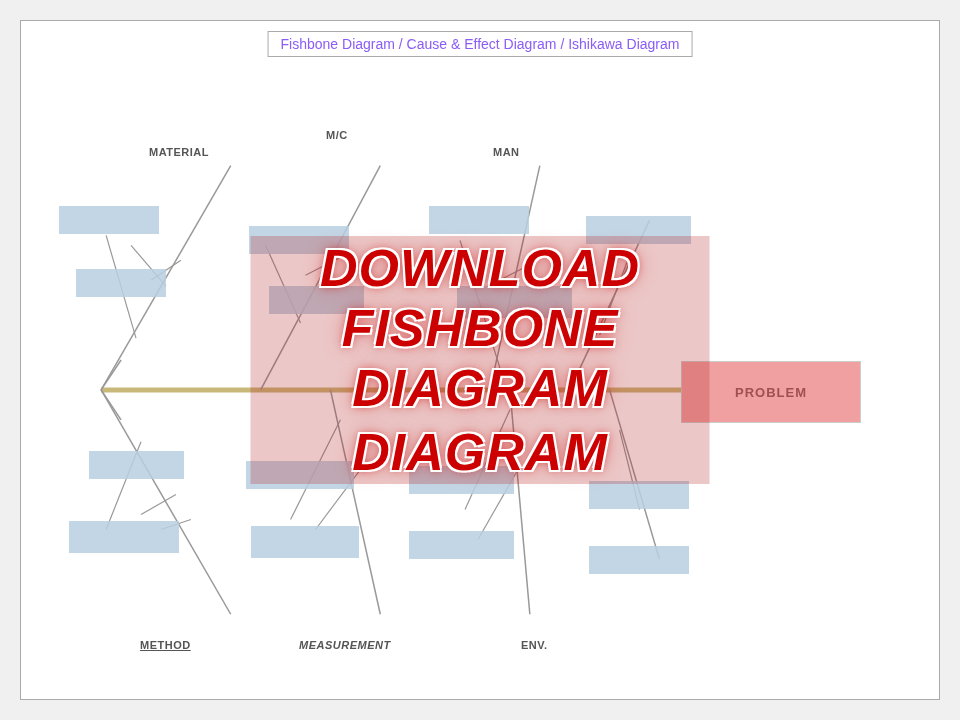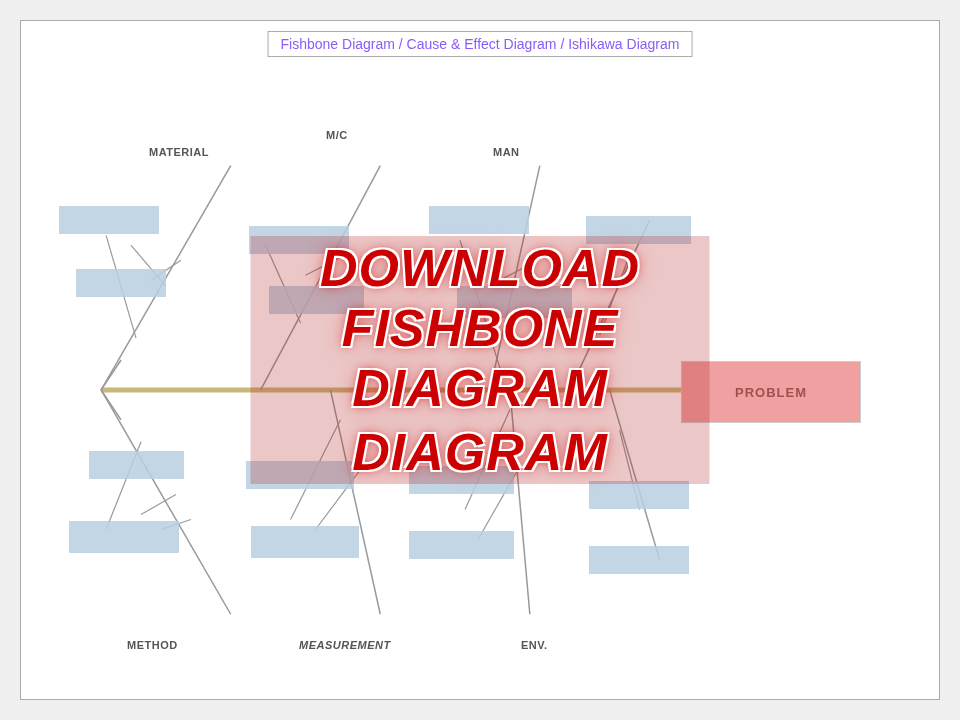--- a/index.html
+++ b/index.html
@@ -139,21 +139,21 @@
     <line x1="490" y1="390" x2="445" y2="490" stroke="#999" stroke-width="1.2"></line>
     <line x1="498" y1="450" x2="458" y2="520" stroke="#999" stroke-width="1.2"></line>
 
     <line x1="590" y1="370" x2="640" y2="540" stroke="#999" stroke-width="1.5"></line>
     <line x1="600" y1="410" x2="620" y2="490" stroke="#999" stroke-width="1.2"></line>
   </svg>
 
   <div class="category-label" style="left:128px; top:125px;text-align:center;">MATERIAL</div>
   <div class="category-label" style="left:305px; top:108px;">M/C</div>
   <div class="category-label" style="left:472px; top:125px;">MAN</div>
-  <div class="category-label" style="left:106px; top:618px;">METHOD</div>
+  <div class="category-label" style="left:119px; top:618px;text-decoration:underline;">METHOD</div>
   <div class="category-label" style="left:278px; top:618px;font-style:italic;">MEASUREMENT</div>
   <div class="category-label" style="left:484px; top:618px;padding-left:16px;">ENV.</div>
 
   <div class="blue-box" style="left:38px; top:185px; width:100px; height:28px;"></div>
   <div class="blue-box" style="left:55px; top:248px; width:90px; height:28px;"></div>
 
   <div class="blue-box" style="left:228px; top:205px; width:100px; height:28px;"></div>
   <div class="blue-box" style="left:248px; top:265px; width:95px; height:28px;"></div>
 
   <div class="blue-box" style="left:408px; top:185px; width:100px; height:28px;"></div>

